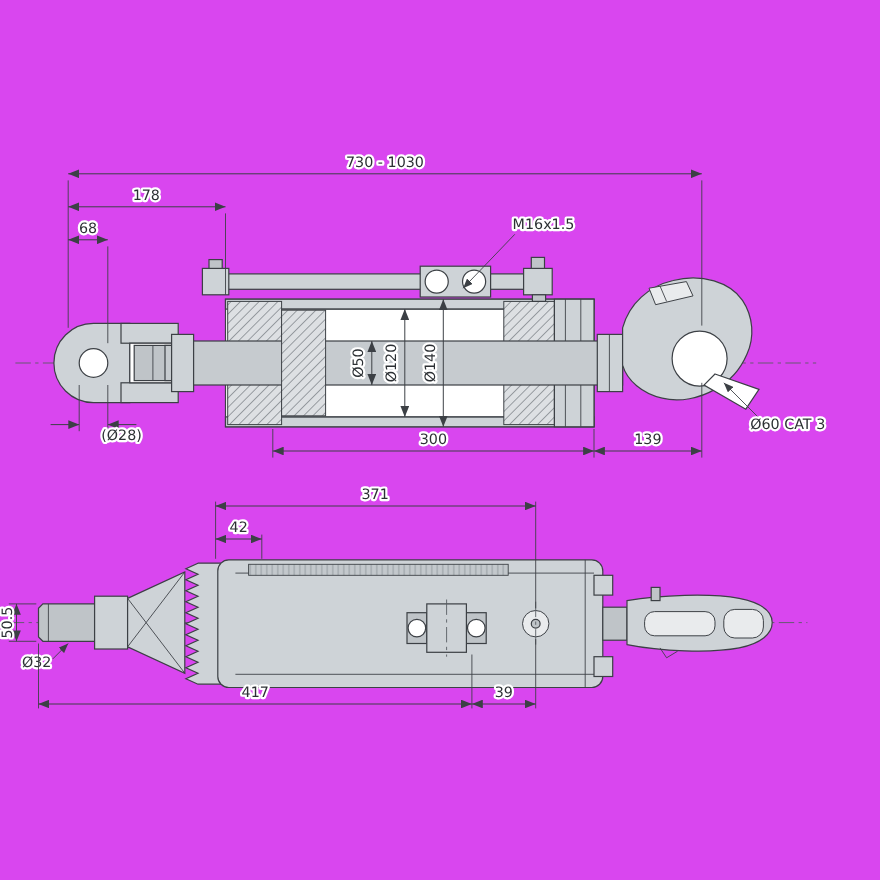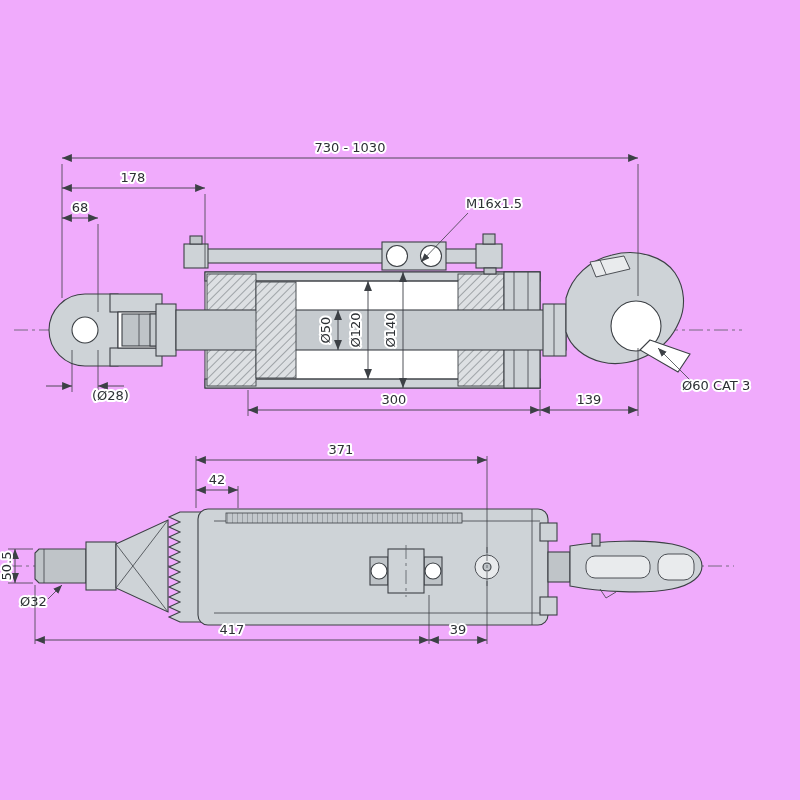--- a/index.html
+++ b/index.html
@@ -1,16 +1,16 @@
 <!DOCTYPE html>
 <html><head>
 <meta charset="utf-8">
 <style>
   html,body{margin:0;padding:0;background:#ffffff;width:800px;height:800px;overflow:hidden;}
-  .stage{width:800px;height:800px;background:#f0abfc;}
+  .stage{width:800px;height:800px;background:#d946ef;}
   svg{display:block;}
   .thin{stroke:#3c4045;stroke-width:0.8;fill:none;}
   .dim{stroke:#3c4045;stroke-width:0.9;fill:none;}
   .ext{stroke:#3c4045;stroke-width:0.8;fill:none;}
   .cl{stroke:#565c61;stroke-width:0.8;fill:none;stroke-dasharray:14 4 3 4;}
   .part{fill:#ced3d7;stroke:#3c4045;stroke-width:1.1;}
   .mid{fill:#bfc4c8;stroke:#3c4045;stroke-width:1.1;}
   .dark{fill:#c6cbcf;stroke:#3c4045;stroke-width:1.1;}
   .white{fill:#ffffff;stroke:#3c4045;stroke-width:1.1;}
   .lite{fill:#e9ebed;stroke:#3c4045;stroke-width:0.9;}

